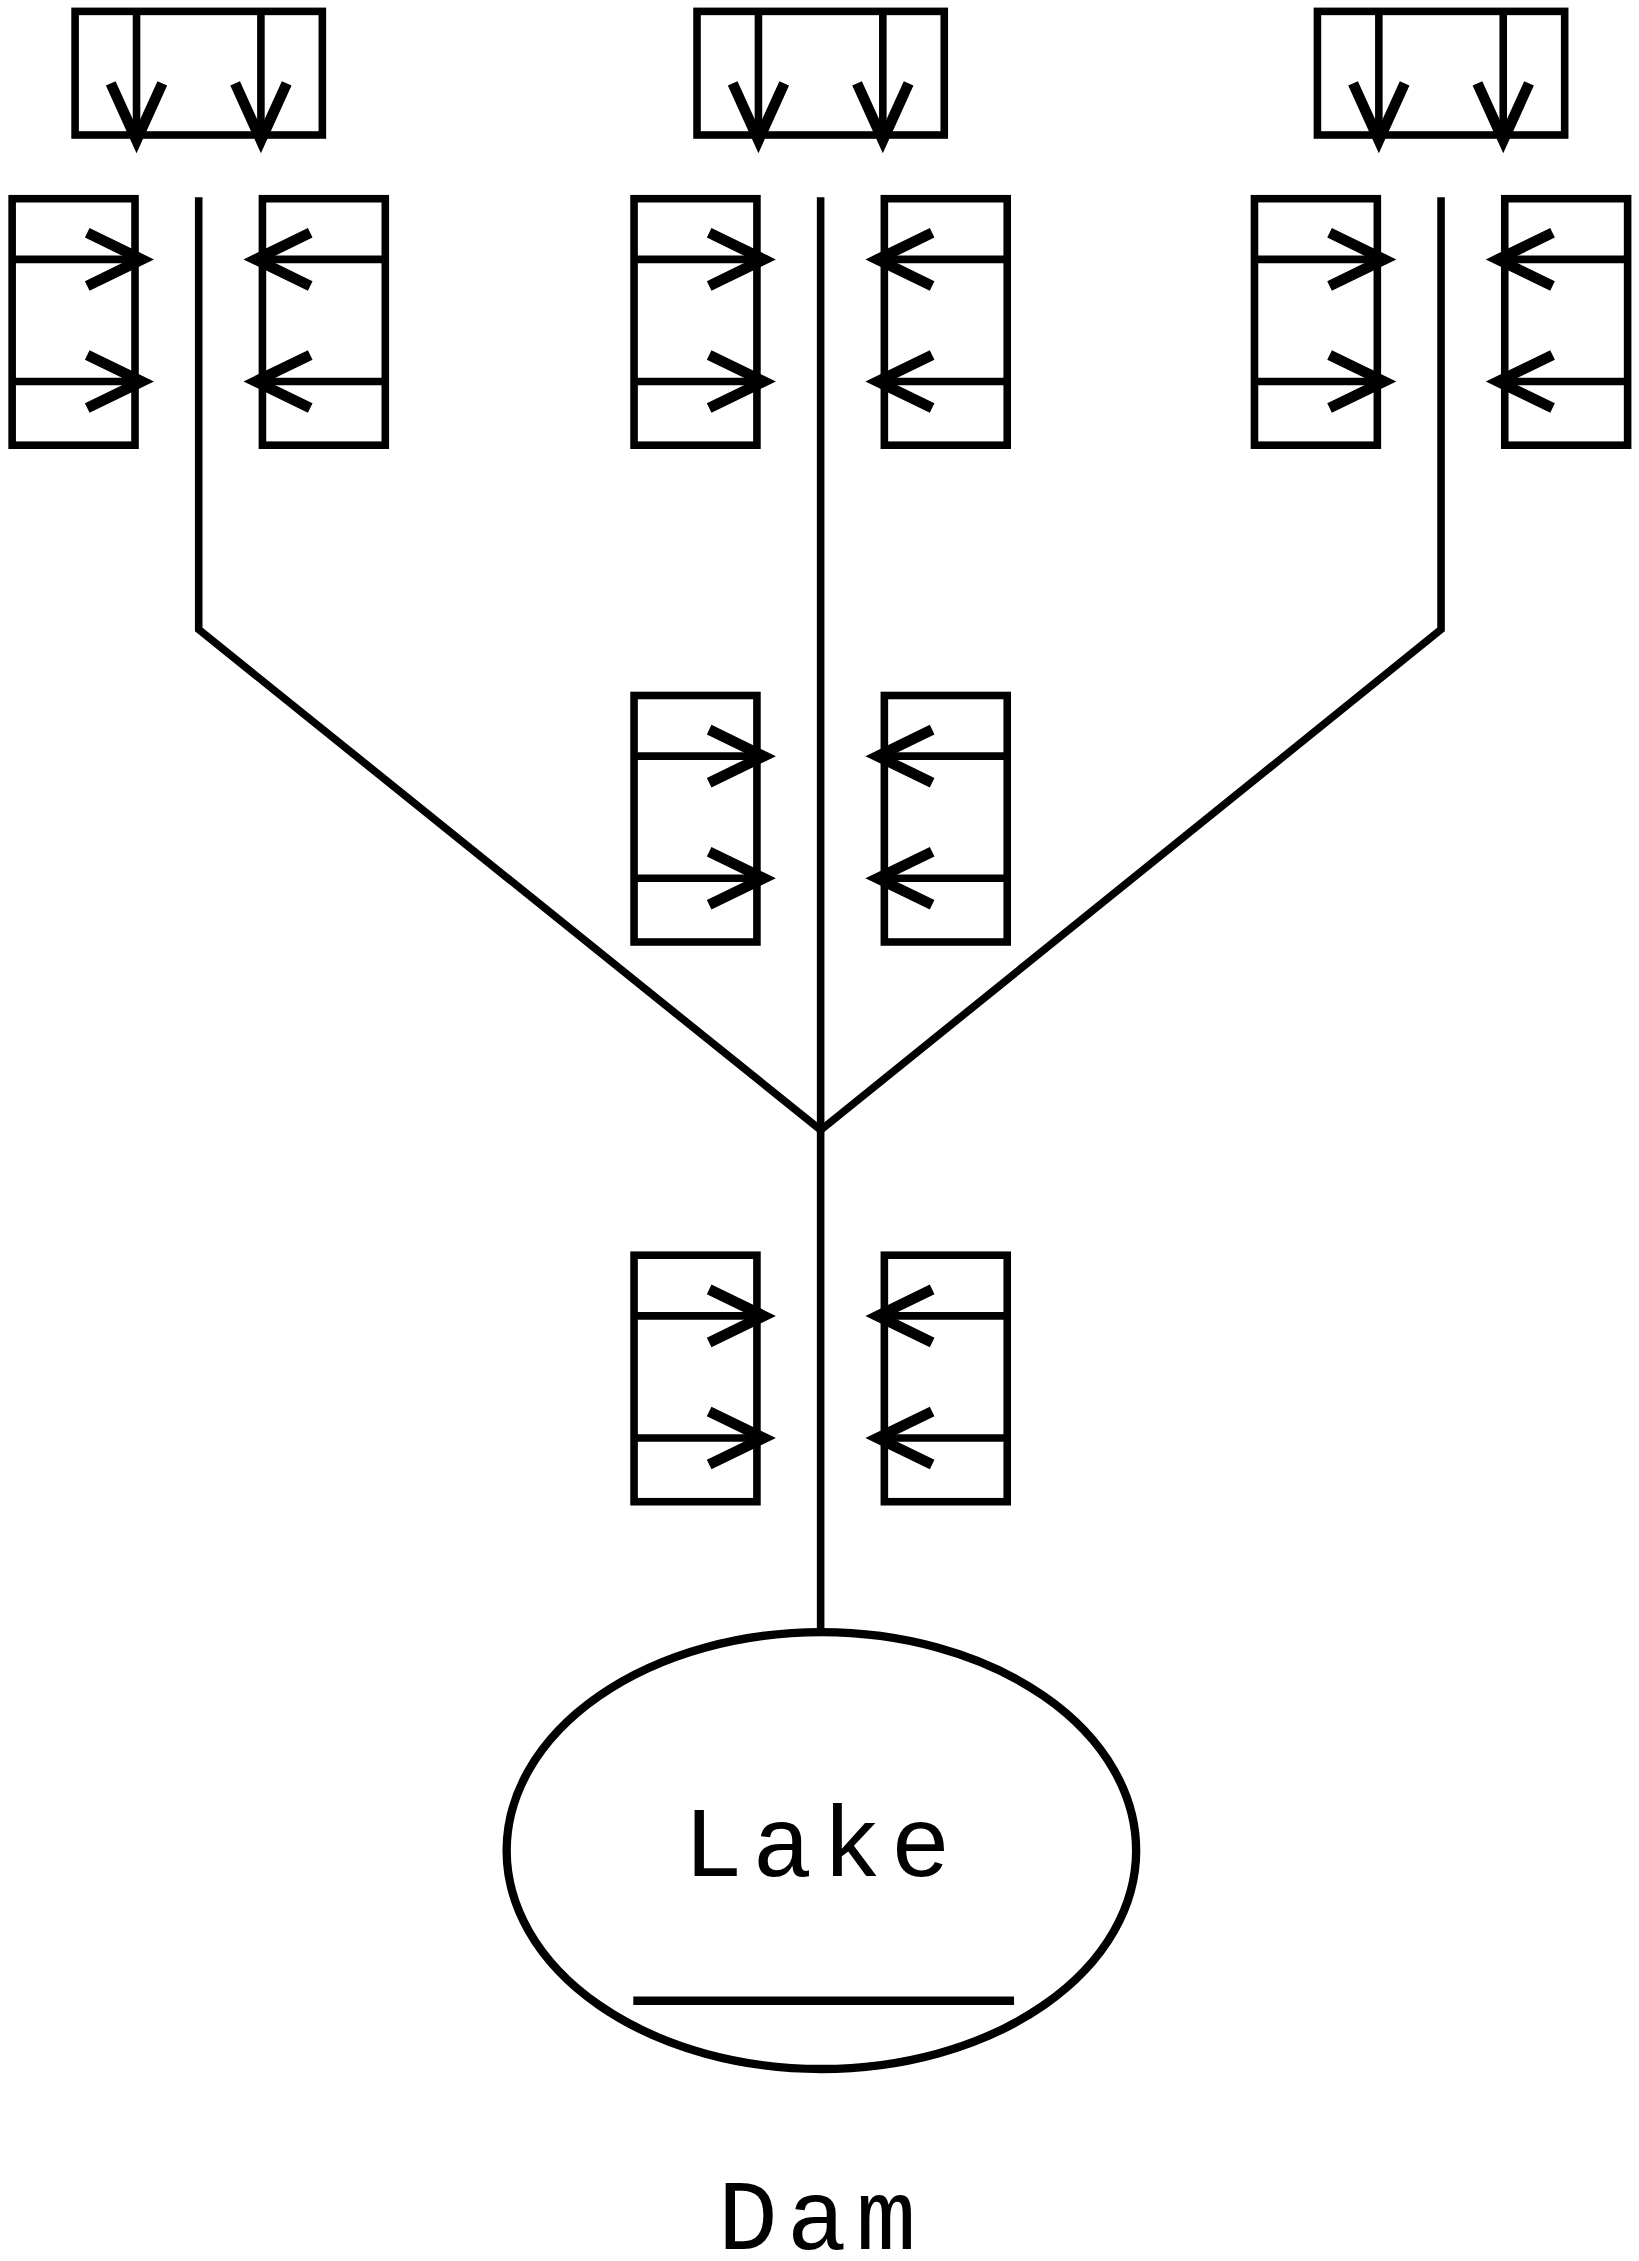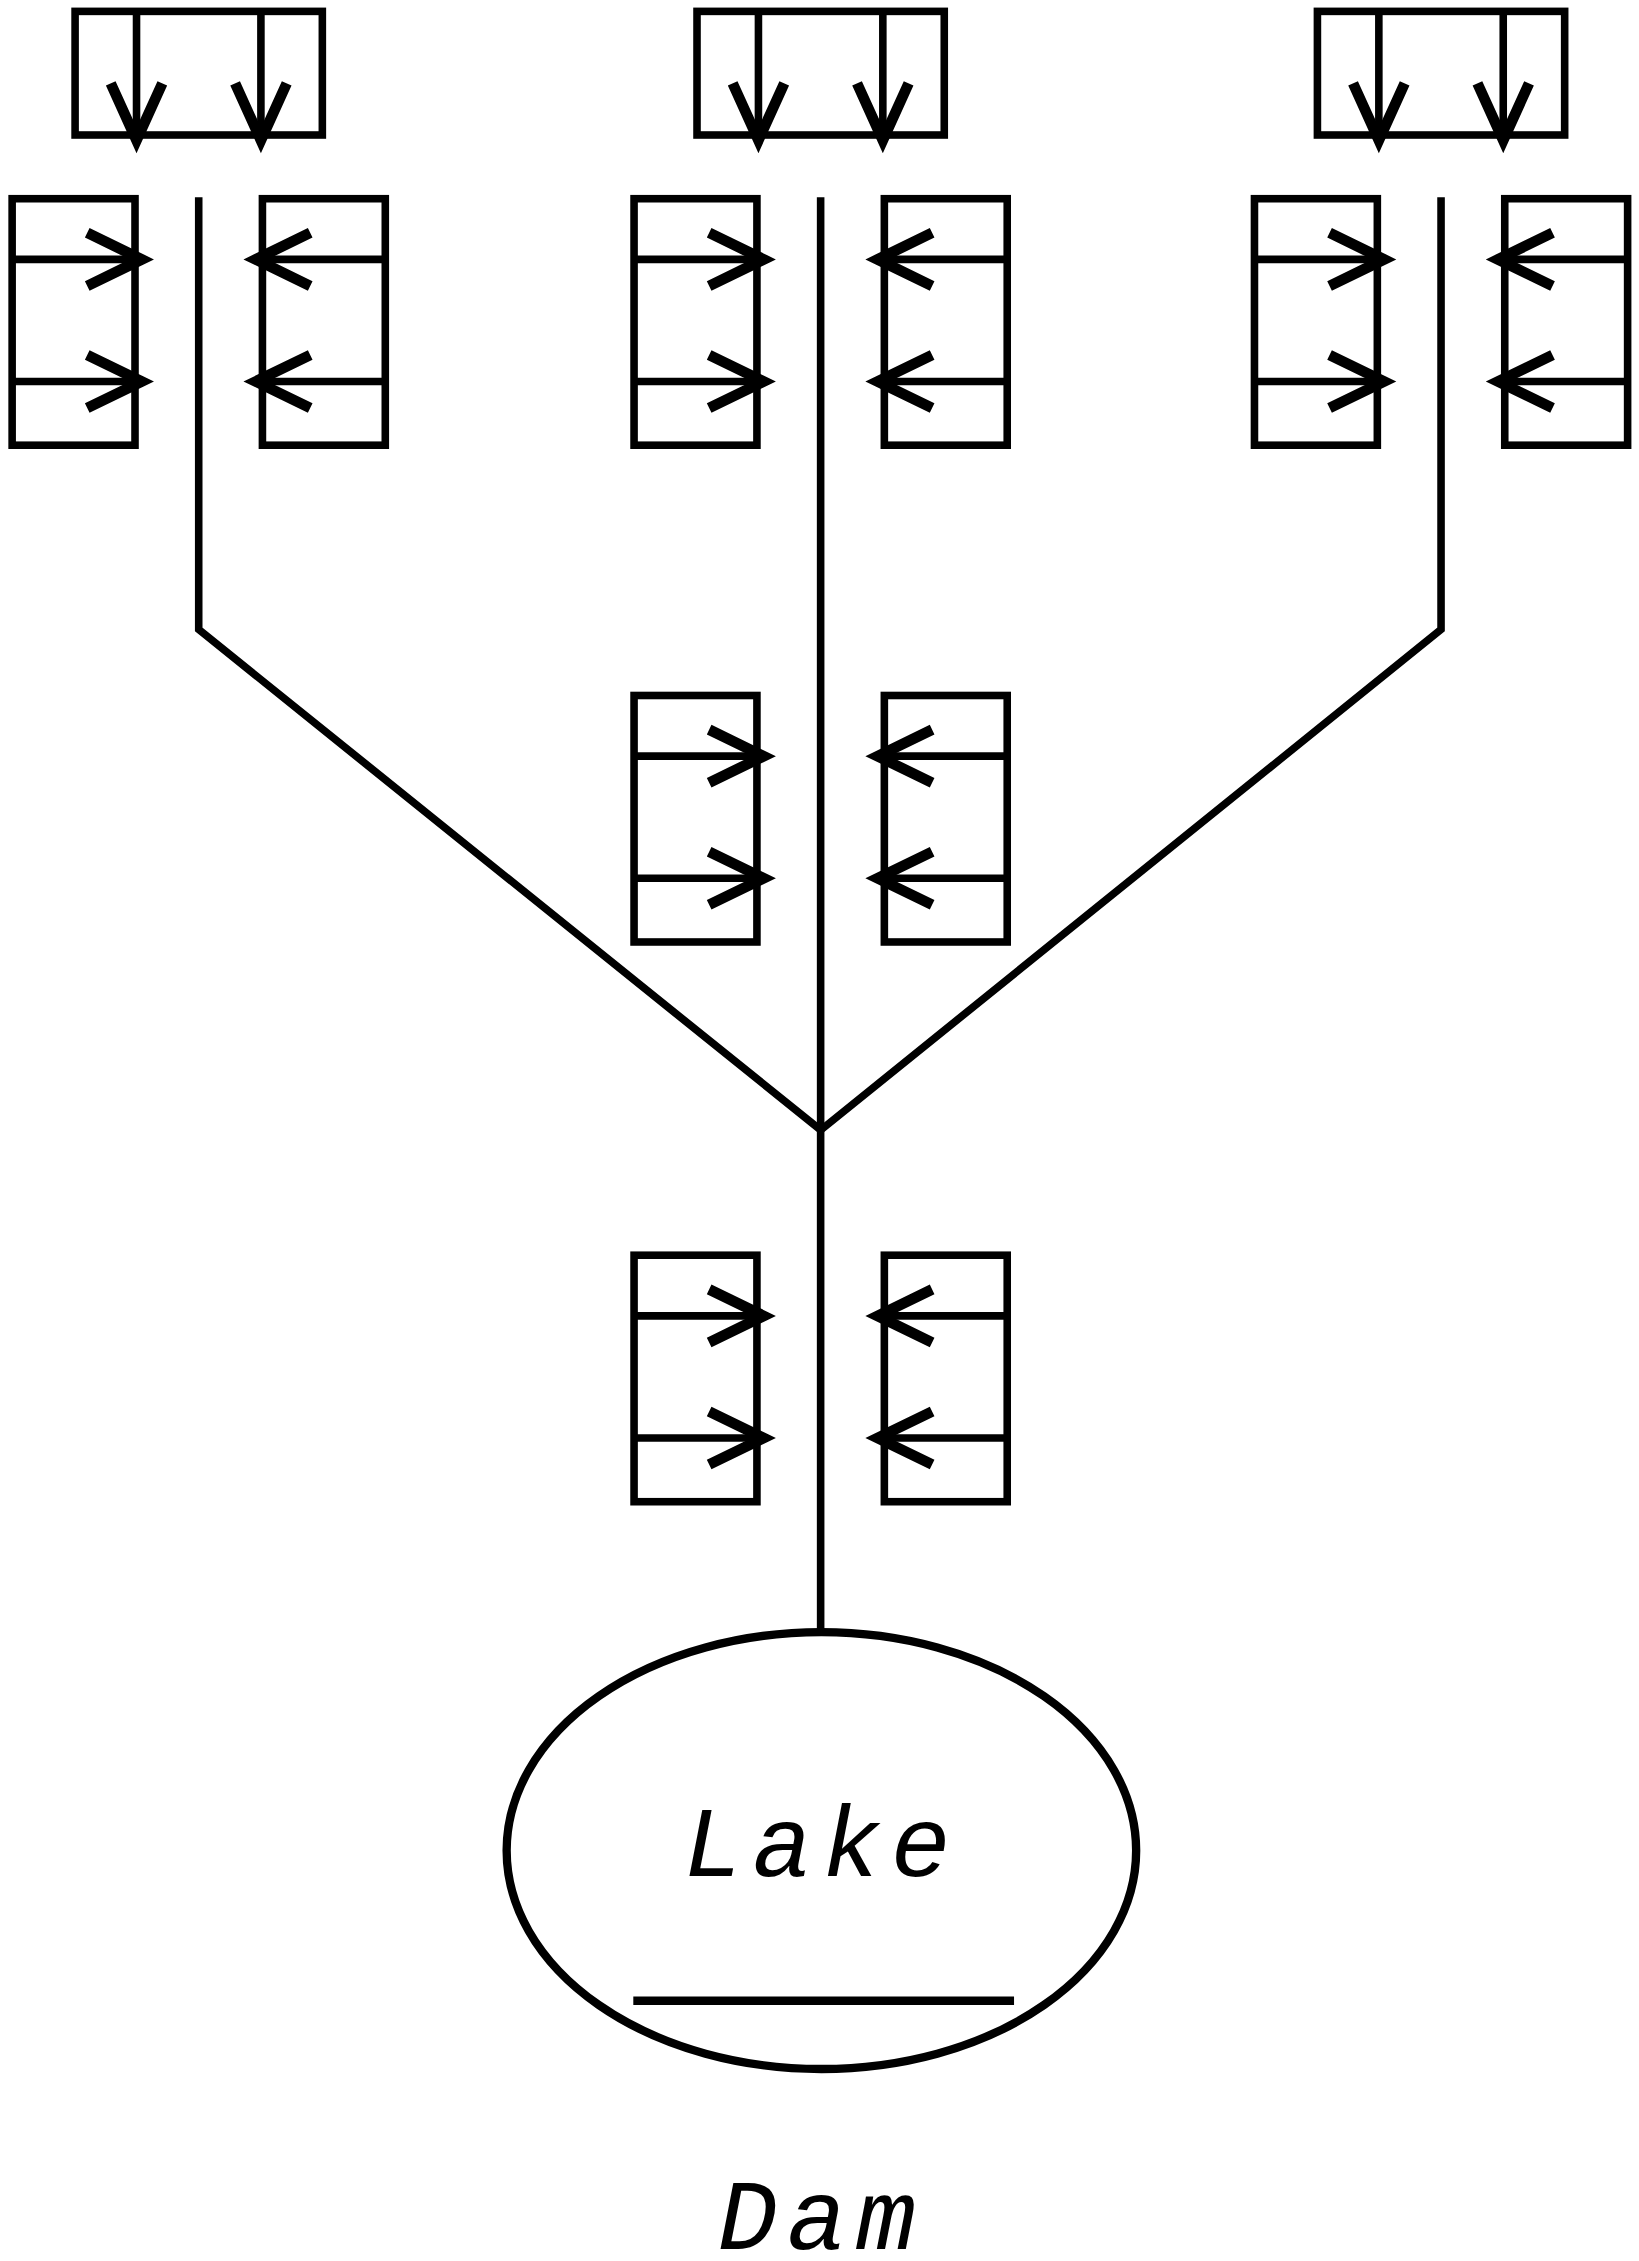--- a/index.html
+++ b/index.html
@@ -1,17 +1,17 @@
 <!DOCTYPE html>
 <html style="--line-color: #000000; --bg: #ffffff;font-size:12px"><head>
 <meta charset="utf-8">
 <style>
   :root { --line-color:#000000; --bg:#ffffff; }
   html,body { margin:0; padding:0; background:var(--bg); }
-  .page { width:100%; max-width:1640px; margin:0 auto; background:var(--bg);font-style:italic; }
+  .page { width:100%; max-width:1640px; margin:0 auto; background:var(--bg); }
   svg { display:block; width:100%; height:auto; background:var(--bg); }
   svg rect, svg line, svg polyline, svg ellipse {
     fill:none; stroke:var(--line-color);
     stroke-width:10; stroke-linejoin:miter; stroke-linecap:butt;
   }
   svg .wing { stroke-width:14; }
   svg .thick { stroke-width:11; }
   svg text.label {
     fill:var(--line-color); stroke:none;
     font-family:"Liberation Mono","DejaVu Sans Mono",monospace;

